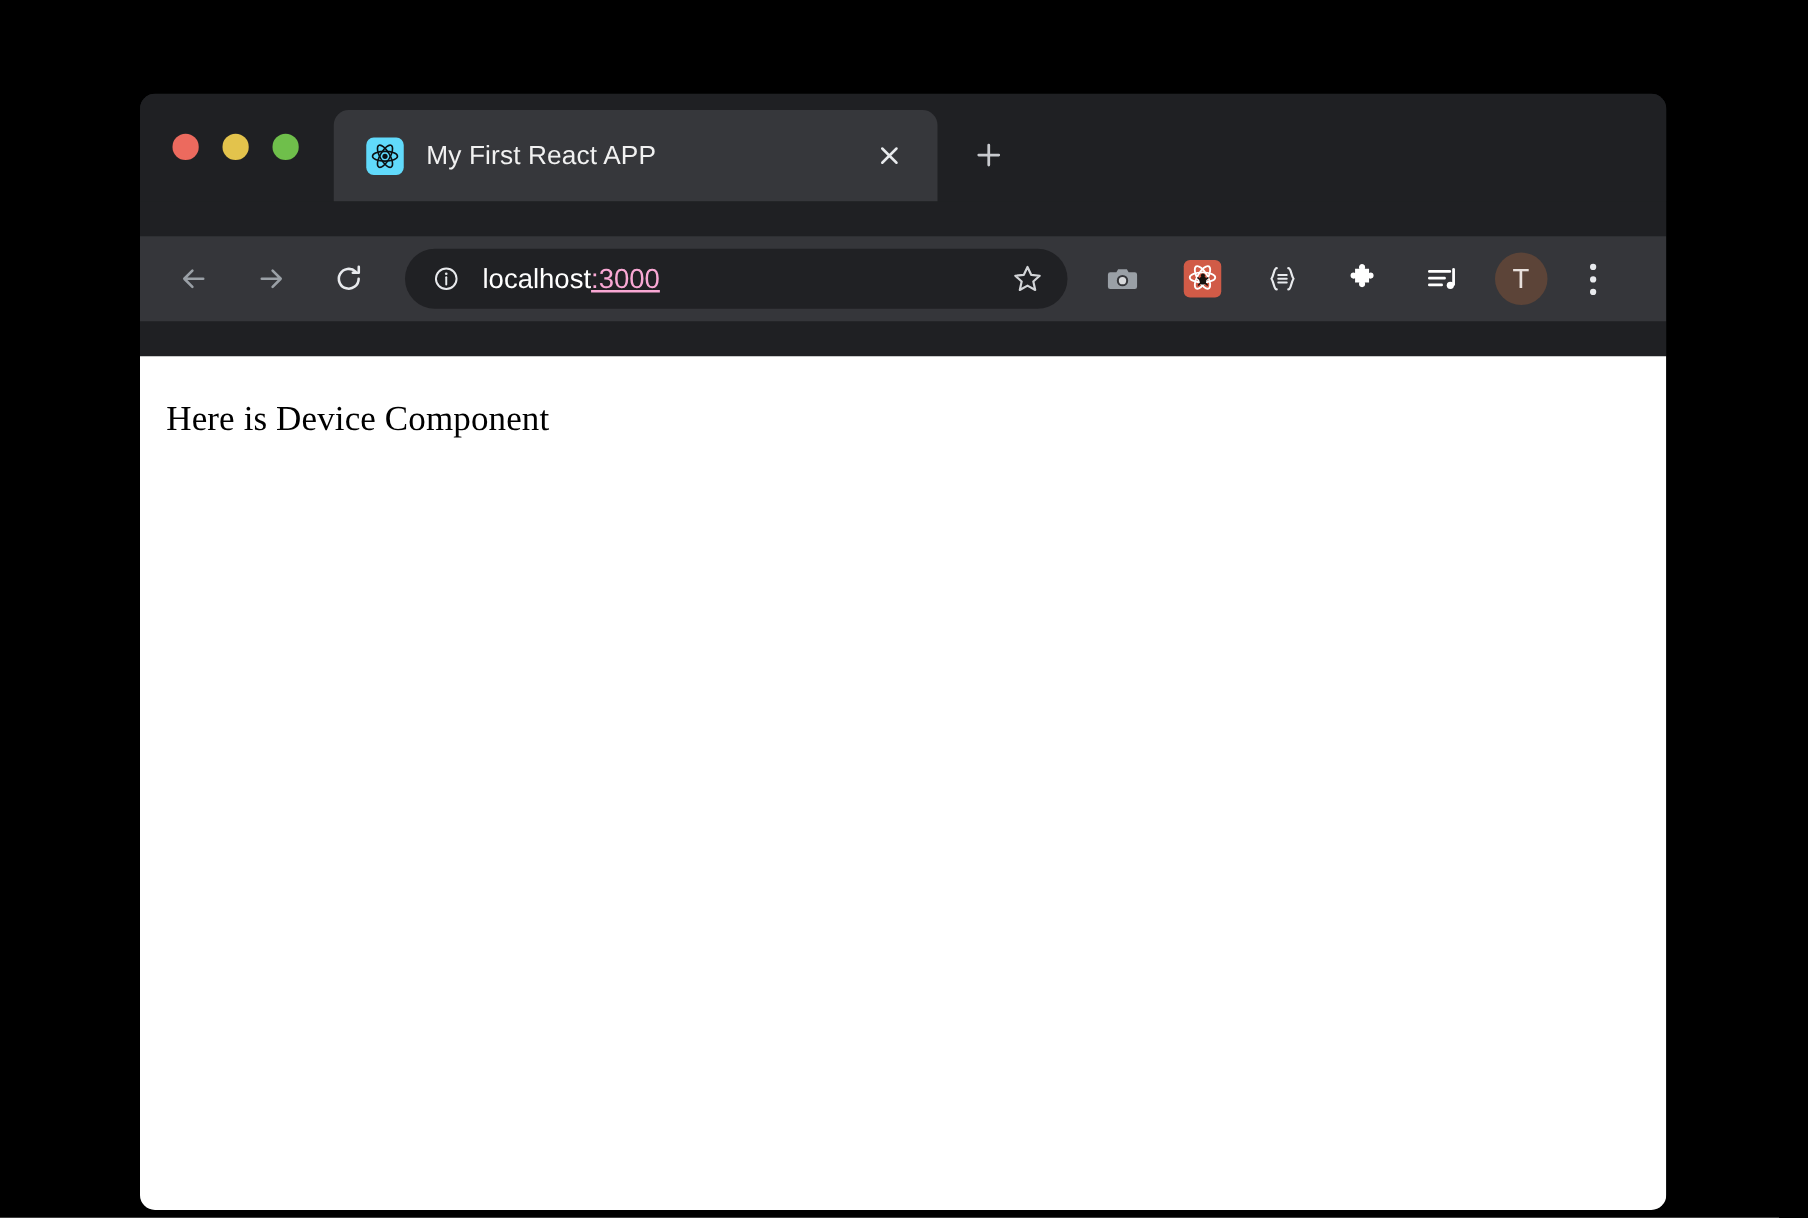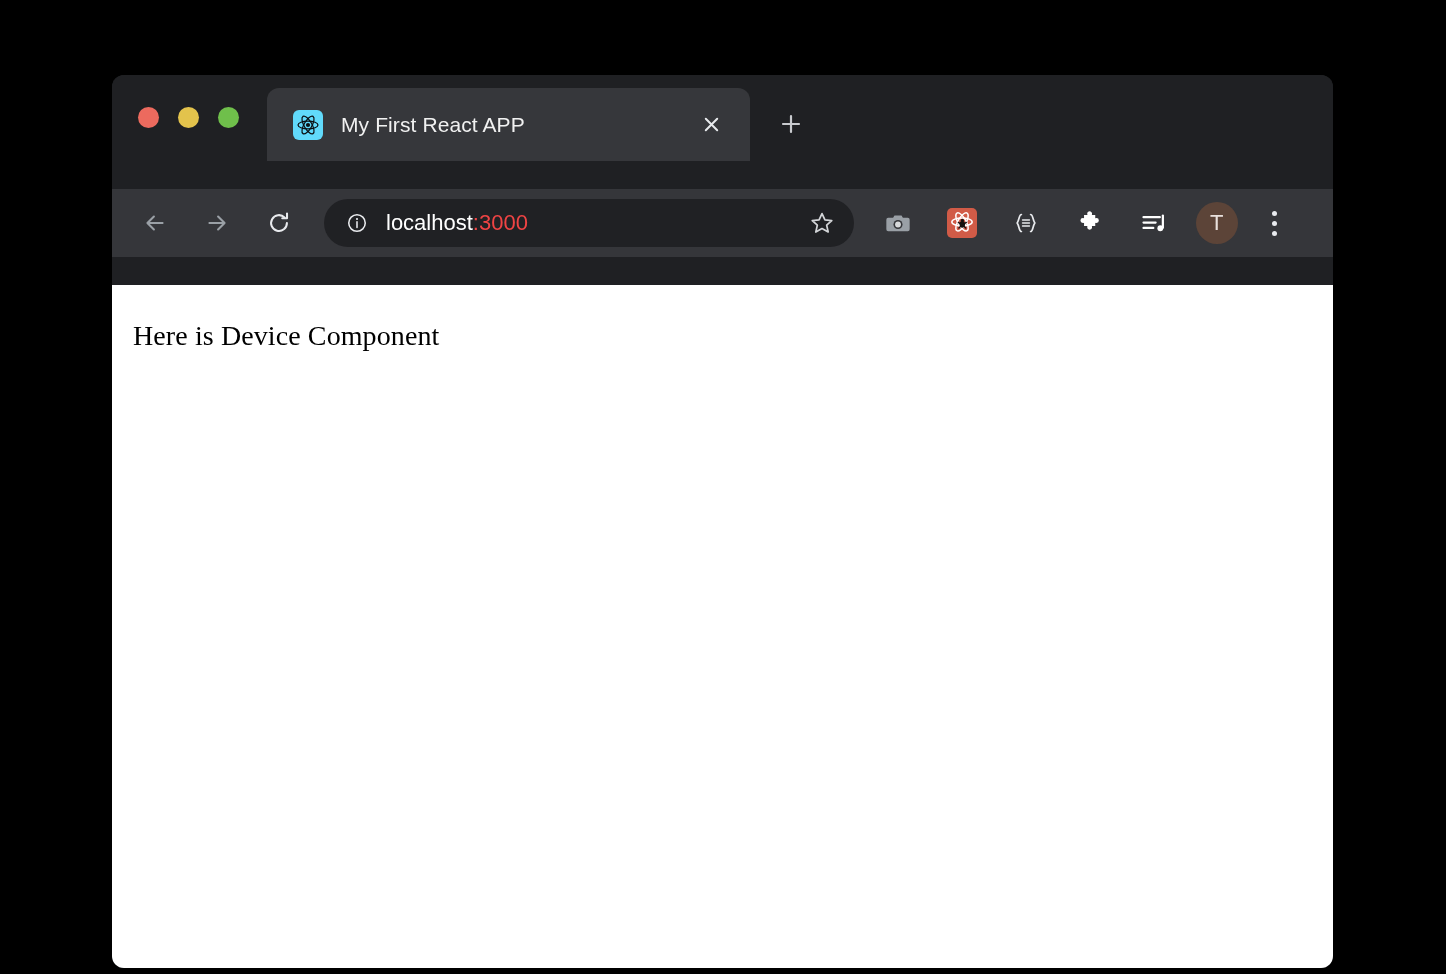--- a/index.html
+++ b/index.html
@@ -160,21 +160,21 @@
   }
 
   #omnibox-url {
     flex: 1 1 auto;
     margin-left: 16px;
     font-size: 22px;
     color: #ffffff;
     white-space: nowrap;
     overflow: hidden;
   }
-  #omnibox-url .url-dim { color: #ef4444; }
+  #omnibox-url .url-dim { color: #f9a8d4; text-decoration: underline; }
 
   #bookmark-star-button {
     width: 36px;
     height: 36px;
     flex: 0 0 auto;
     display: flex;
     align-items: center;
     justify-content: center;
     border-radius: 50%;
   }

